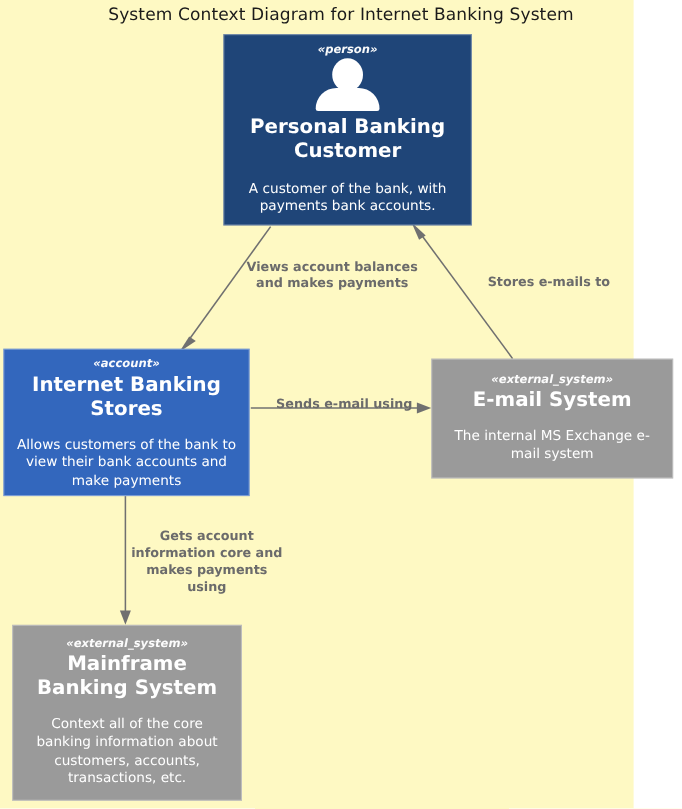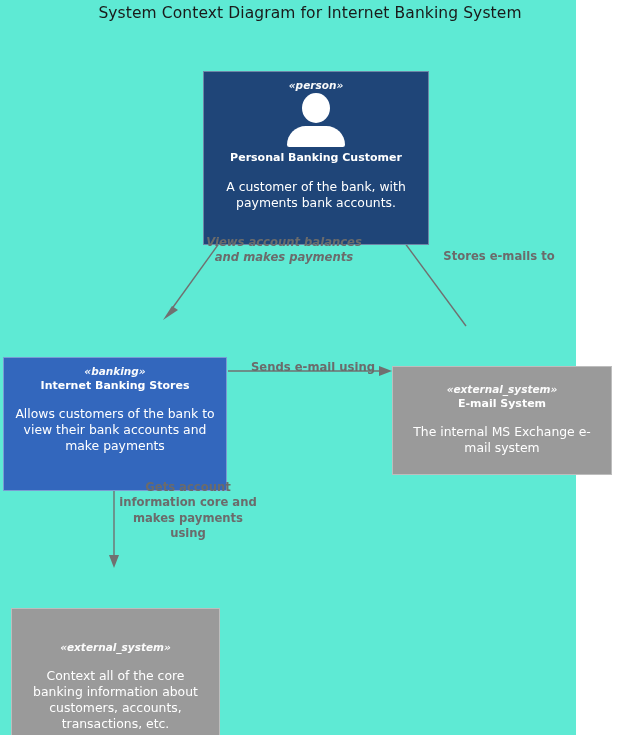--- a/index.html
+++ b/index.html
@@ -7,21 +7,21 @@
     width: 620px;
     height: 735px;
     background: #ffffff;
     font-family: "DejaVu Sans", "Liberation Sans", sans-serif;
     overflow: hidden;
   }
   #stage {
     position: relative;
     width: 576px;
     height: 735px;
-    background: #5eead4;
+    background: #fef9c3;
   }
 
   
   .diagram-title {
     position: absolute;
     left: 0;
     top: 4px;
     width: 620px;
     text-align: center;
     font-size: 15.5px;
@@ -43,36 +43,35 @@
   
   .node {
     position: absolute;
     display: flex;
     flex-direction: column;
     align-items: center;
     text-align: center;
     color: #ffffff;
     padding: 7px 9px 9px 9px;
     border: 1px solid rgba(255,255,255,0.35);
-    margin-top: 40px;
   }
   .node.person   { background: #1f4578; }
   .node.system   { background: #3367bd; }
   .node.external { background: #9a9a9a; justify-content: center; }
 
   .stereotype {
     font-size: 10.5px;
     font-style: italic;
     font-weight: bold;
     line-height: 1.25;
     color: #ffffff;
     opacity: 0.97;
   }
   .node-name {
-    font-size: 11px;
+    font-size: 18px;
     font-weight: bold;
     line-height: 1.22;
     margin-top: 1px;
   }
   .node-desc {
     font-size: 12.4px;
     line-height: 1.31;
     font-weight: normal;
   }
 
@@ -155,37 +154,38 @@
     <div class="stereotype">«person»</div>
     <div class="person-icon">
       <div class="head"></div>
       <div class="body"></div>
     </div>
     <div class="node-name">Personal Banking Customer</div>
     <div class="node-desc">A customer of the bank, with payments bank accounts.</div>
   </div>
 
   <div class="node system" style="left:3px; top:317px; width:224px; height:134px;">
-    <div class="stereotype">«banking»</div>
+    <div class="stereotype">«account»</div>
     <div class="node-name">Internet Banking Stores</div>
     <div class="node-desc">Allows customers of the bank to view their bank accounts and make payments</div>
   </div>
 
   <div class="node external" style="left:392px; top:326px; width:220px; height:109px;">
     <div class="stereotype">«external_system»</div>
     <div class="node-name">E-mail System</div>
     <div class="node-desc">The internal MS Exchange e-mail system</div>
   </div>
 
   <div class="node external" style="left:11px; top:568px; width:209px; height:160px;">
     <div class="stereotype">«external_system»</div>
+    <div class="node-name">Mainframe Banking System</div>
     <div class="node-desc">Context all of the core banking information about customers, accounts, transactions, etc.</div>
   </div>
 
-  <div class="edge-label" style="left:204px; top:235px; width:160px;font-style:italic;">Views account balances and makes payments</div>
+  <div class="edge-label" style="left:222px; top:235px; width:160px;">Views account balances and makes payments</div>
 
   <div class="edge-label" style="left:424px; top:249px; width:150px;">Stores e-mails to</div>
 
   <div class="edge-label" style="left:238px; top:360px; width:150px;">Sends e-mail using</div>
 
   <div class="edge-label" style="left:118px; top:480px; width:140px;">Gets account information core and makes payments using</div>
 
 </div>
 
 </body></html>

